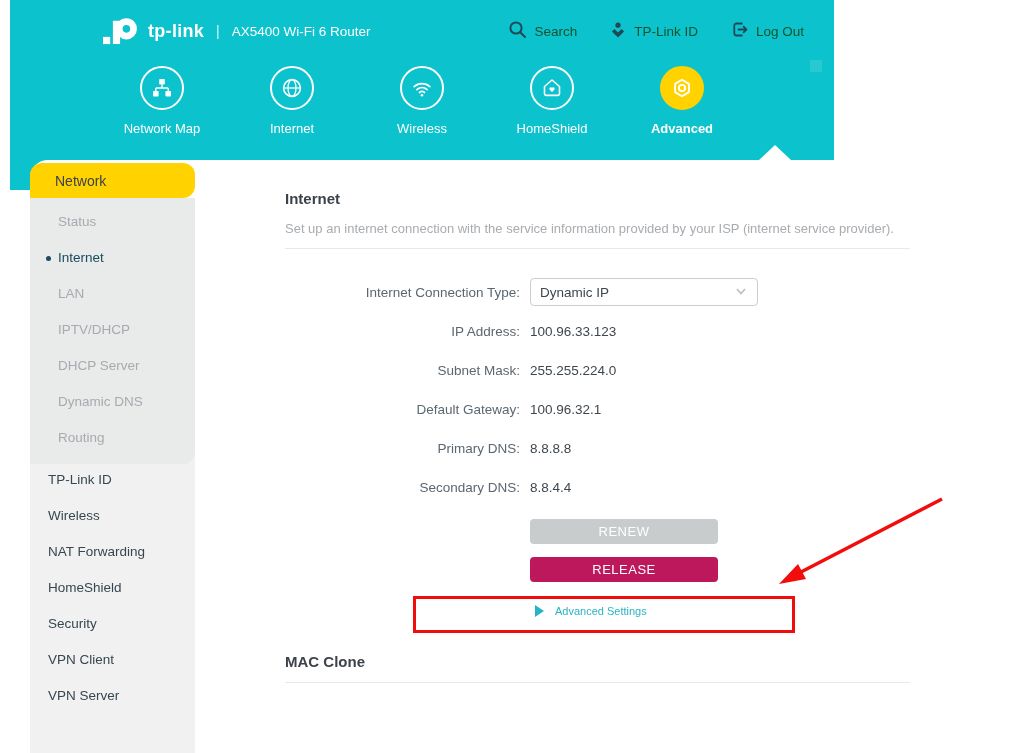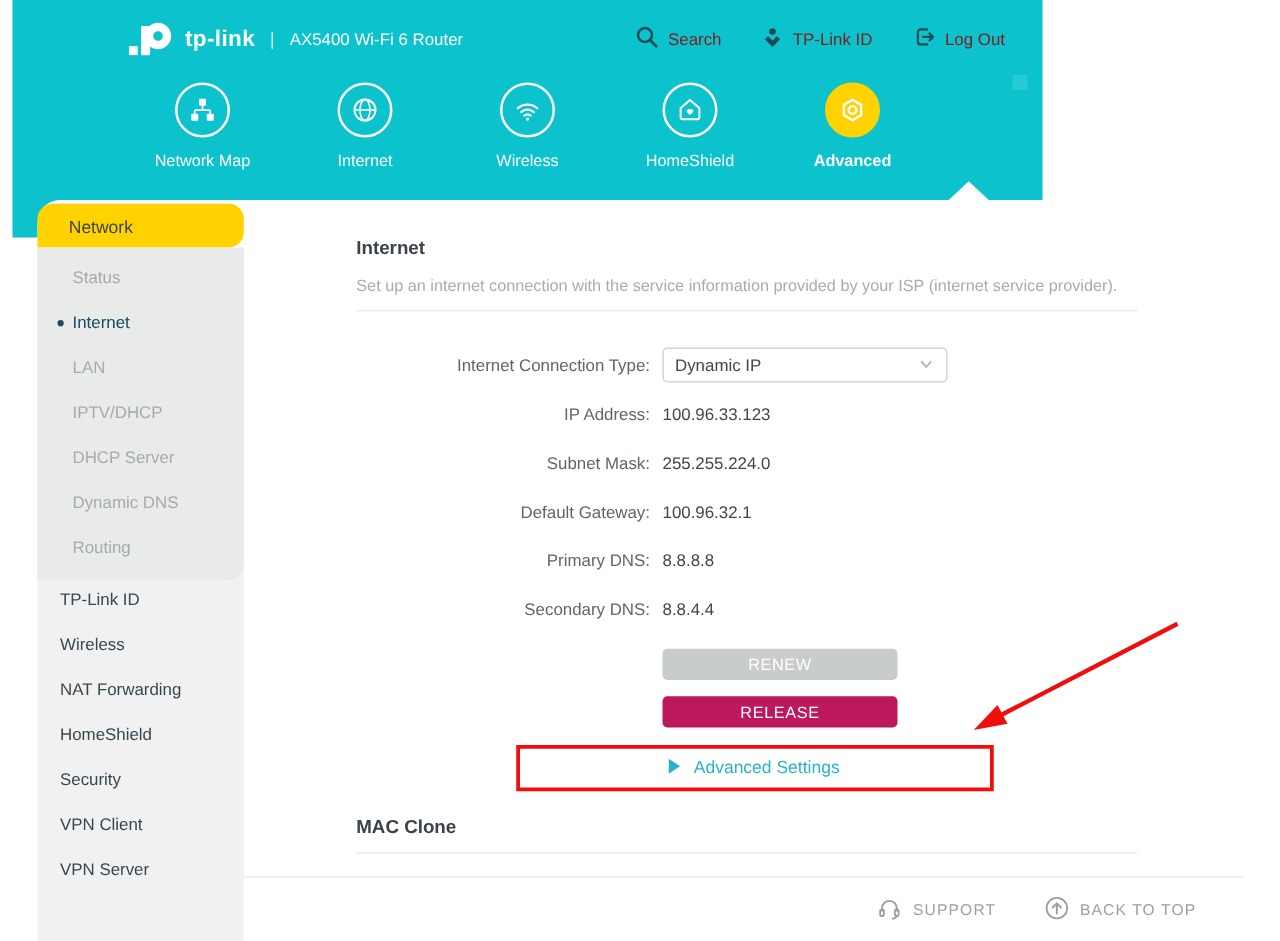--- a/index.html
+++ b/index.html
@@ -10,21 +10,21 @@
   }
   
   .header{position:absolute;left:10px;top:0;width:824px;height:190px;background:#0bc2cd;}
   .decor{position:absolute;background:rgba(255,255,255,0.12);}
   .topbar{position:absolute;left:0;top:14px;right:30px;height:34px;display:flex;align-items:center;}
   .brand{display:flex;align-items:center;margin-left:93px;color:#fff;}
   .brand-mark{display:flex;align-items:center;margin-right:9px;}
   .brand-name{font-size:18px;font-weight:bold;letter-spacing:.3px;}
   .brand-sep{margin:0 12px;font-size:14px;color:rgba(255,255,255,.85);font-weight:normal;}
   .brand-model{font-size:13.5px;color:#fff;}
-  .top-actions{margin-left:auto;display:flex;align-items:center;gap:32px;color:#7f1d1d;}
+  .top-actions{margin-left:auto;display:flex;align-items:center;gap:32px;color:#14532d;}
   .top-action{display:flex;align-items:center;gap:7px;font-size:13.5px;cursor:pointer;}
   
   .nav{position:absolute;left:0;top:66px;width:100%;display:flex;justify-content:center;}
   .nav-item{width:130px;display:flex;flex-direction:column;align-items:center;gap:11px;cursor:pointer;}
   .nav-circle{width:44px;height:44px;border:2px solid #fff;border-radius:50%;
     display:flex;align-items:center;justify-content:center;box-sizing:border-box;}
   .nav-label{color:#fff;font-size:13px;}
   .nav-item.active .nav-circle{background:#ffd200;border-color:#ffd200;}
   .nav-item.active .nav-label{font-weight:bold;}
   
@@ -58,21 +58,21 @@
   .fvalue{font-size:13.5px;color:#3f474e;}
   .select{width:228px;height:28px;box-sizing:border-box;border:1px solid #ccc;border-radius:4px;
     display:flex;align-items:center;justify-content:space-between;padding:0 9px;cursor:pointer;
     font-size:13.5px;color:#3f474e;background:#fff;}
   .btn{width:188px;height:25px;margin-left:245px;border-radius:4px;color:#fff;font-size:13px;
     letter-spacing:.5px;display:flex;align-items:center;justify-content:center;cursor:pointer;}
   .btn-renew{background:#c9cccd;margin-top:18px;}
   .btn-release{background:#be185d;margin-top:13px;}
   .adv-wrap{position:relative;margin-top:17px;height:30px;}
   .adv-link{position:absolute;left:250px;top:6px;display:flex;align-items:center;gap:11px;
-    color:#29b4c4;font-size:14px;cursor:pointer;}
+    color:#29b4c4;font-size:11px;cursor:pointer;}
   .play{width:0;height:0;border-top:6px solid transparent;border-bottom:6px solid transparent;
     border-left:9px solid #29b4c4;}
   .red-box{position:absolute;left:128px;top:-3px;width:376px;height:31px;border:3px solid #f20d0d;z-index:5;}
   .mac-title{margin-top:24px;}
   
   .footer{position:absolute;left:165px;right:0;bottom:0;height:52px;background:#fff;
     border-top:1px solid #e7e7e7;display:flex;align-items:center;justify-content:flex-end;
     gap:38px;padding-right:38px;box-sizing:border-box;}
   .foot-link{display:flex;align-items:center;gap:8px;color:#9aa0a4;font-size:12.5px;
     letter-spacing:.9px;cursor:pointer;}
@@ -268,40 +268,18 @@
           <span>Advanced Settings</span>
         </div>
       </div>
     </div>
 
     <div class="sec-title mac-title">MAC Clone</div>
     <div class="divider"></div>
 
   </div>
 
-  <div class="footer">
-    <div class="foot-link">
-      <span>
-        <svg width="21" height="21" viewBox="0 0 21 21" fill="none" stroke="#9aa0a4" stroke-width="1.5">
-          <path d="M4.6 13.2 v-2.6 a5.9 5.9 0 0 1 11.8 0 v2.6"></path>
-          <rect x="3.1" y="11.6" width="3" height="5.2" rx="1.5"></rect>
-          <rect x="14.9" y="11.6" width="3" height="5.2" rx="1.5"></rect>
-          <path d="M16.4 16.8 q-0.6 2.2 -4 2.2" stroke-width="1.3"></path>
-        </svg>
-      </span>
-      <span>SUPPORT</span>
-    </div>
-    <div class="foot-link">
-      <span>
-        <svg width="21" height="21" viewBox="0 0 21 21" fill="none" stroke="#9aa0a4">
-          <circle cx="10.5" cy="10.5" r="8.2" stroke-width="1.5"></circle>
-          <path d="M10.5 14.6 V7 M7.2 10 L10.5 6.7 L13.8 10" stroke-width="1.6" stroke-linecap="round" stroke-linejoin="round"></path>
-        </svg>
-      </span>
-      <span>BACK TO TOP</span>
-    </div>
-  </div>
 </div>
 
 <svg class="overlay" viewBox="0 0 1024 753">
   <line x1="942" y1="499" x2="801" y2="572" stroke="#f20d0d" stroke-width="3.5"></line>
   <polygon points="779,584 806,579 798,564" fill="#f20d0d"></polygon>
 </svg>
 
 </body></html>

